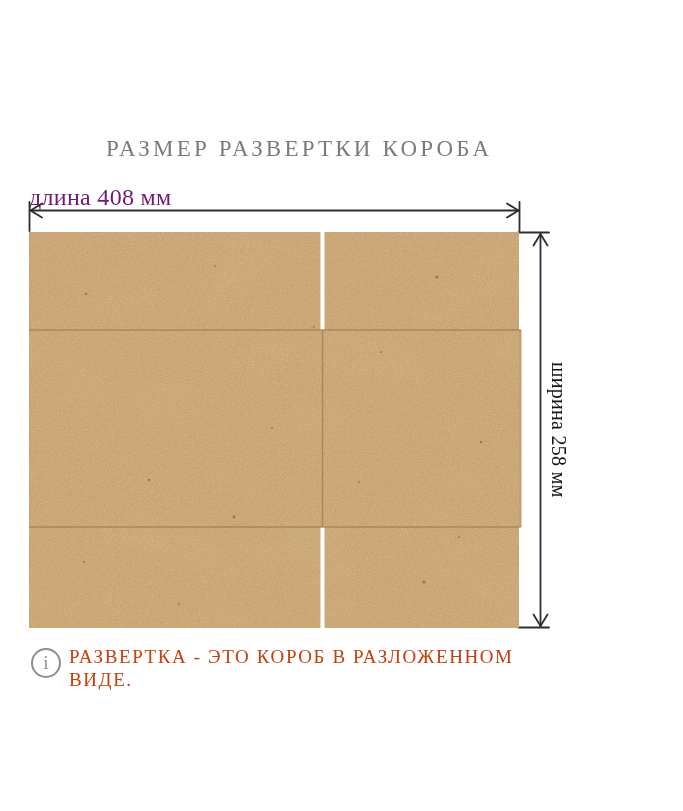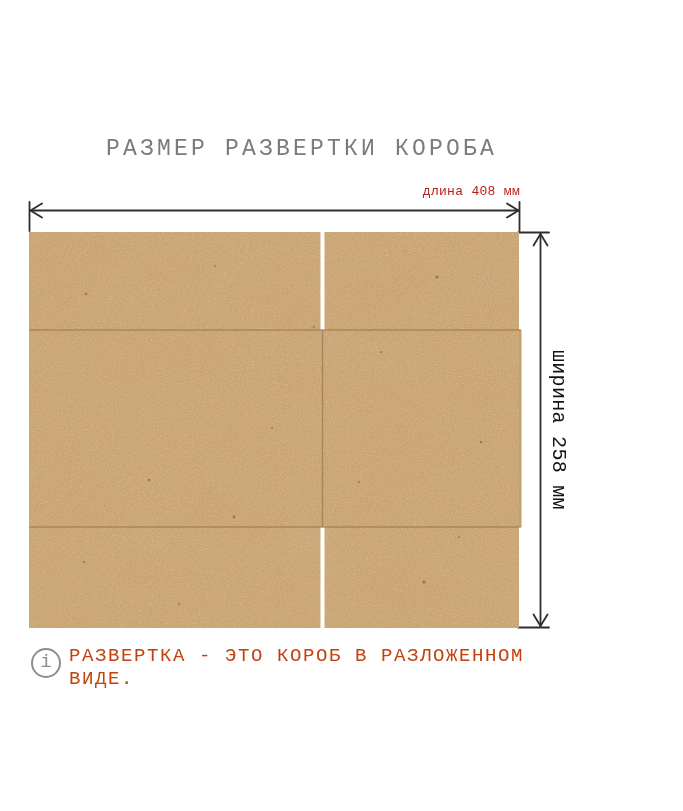--- a/index.html
+++ b/index.html
@@ -2,41 +2,41 @@
 <html><head>
 <meta charset="utf-8">
 <style>
   html, body { margin: 0; padding: 0; background: #ffffff; }
   .stage {
     position: relative;
     width: 609px;
     height: 811px;
     background: #ffffff;
     overflow: hidden;
-    font-family: Liberation Mono, monospace;
+    font-family: Liberation Serif, serif;
   }
   .title {
     position: absolute;
     left: 106px;
     top: 136px;
     margin: 0;
     font-size: 23px;
     font-weight: 400;
     letter-spacing: 3.2px;
     color: #7b7b7b;
     white-space: nowrap;
   }
   .len-label {
     position: absolute;
     left: 29px;
     top: 184px;
     width: 491px;
-    text-align: right;
-    font-size: 13px;
-    color: #b91c1c;
+    text-align: left;
+    font-size: 24px;
+    color: #701a75;
     letter-spacing: 0.3px;
   }
   .dims, .board {
     position: absolute;
     pointer-events: none;
   }
   .dims { left: 0; top: 0; }
   .board { left: 29px; top: 232px; }
   .width-label {
     position: absolute;

